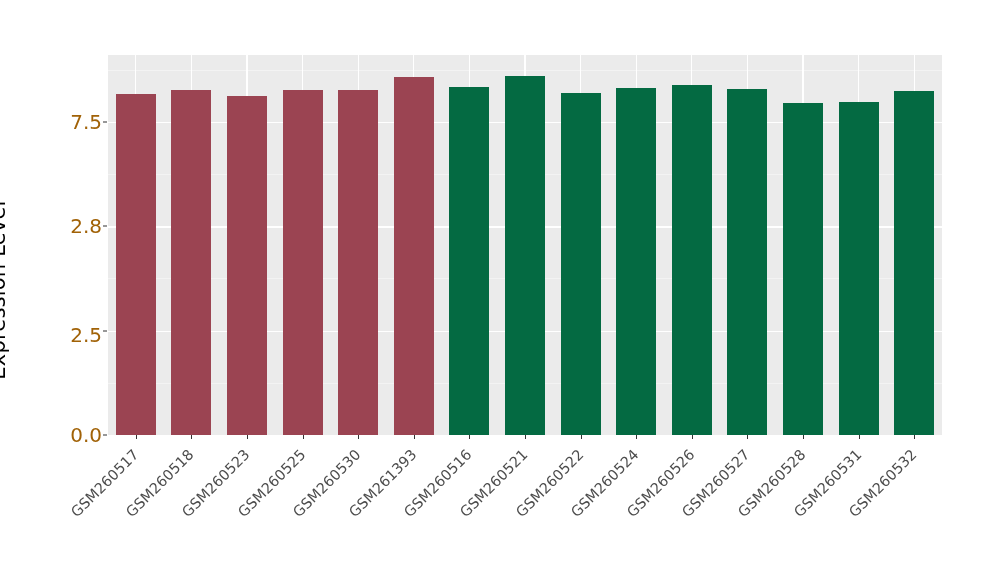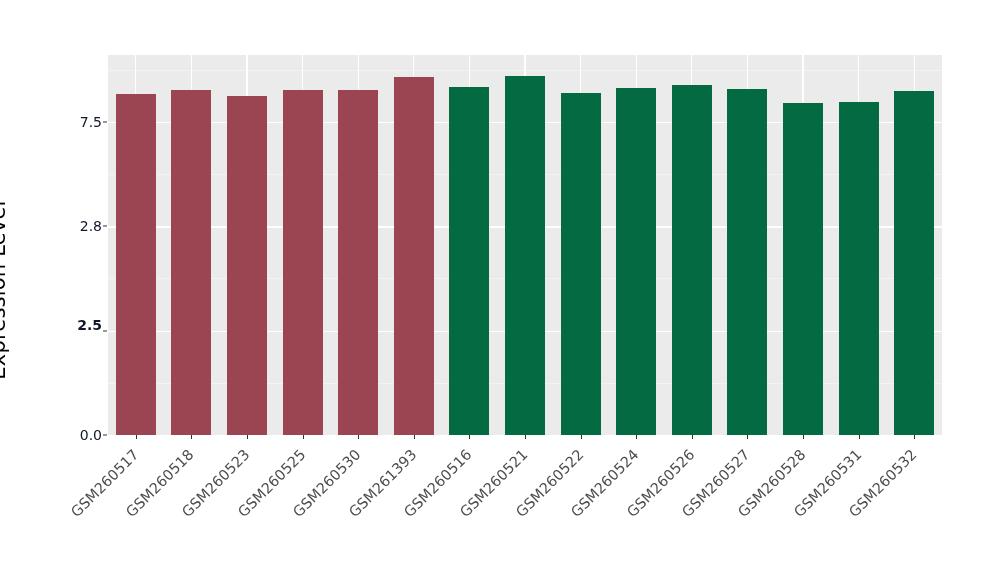--- a/index.html
+++ b/index.html
@@ -42,22 +42,22 @@
   .y-axis-title-inner {
     transform: translateY(-22px);
   }
 
   
   .y-tick-label {
     position: absolute;
     right: 0;
     width: 46px;
     text-align: right;
-    font-size: 14px;
-    color: #0f172a;
+    font-size: 20px;
+    color: #a16207;
     transform: translateY(-50%);
     white-space: nowrap;
   }
   .y-tick-mark {
     position: absolute;
     width: 4px;
     height: 1px;
     background: #333333;
     transform: translateY(-50%);
   }
@@ -149,21 +149,21 @@
 <body>
 
 <div id="chart-root">
 
   <div class="y-axis-title">
     <span class="y-axis-title-inner">Expression Level</span>
   </div>
 
   <div id="y-axis-labels">
       <div class="y-tick-label" style="top: 435px;">0.0</div>
-      <div class="y-tick-label" style="top: 325px; font-weight: bold;">2.5</div>
+      <div class="y-tick-label" style="top: 335px;">2.5</div>
       <div class="y-tick-label" style="top: 226.209px;">2.8</div>
       <div class="y-tick-label" style="top: 121.813px;">7.5</div>
     </div>
   <div id="y-axis-ticks">
       <div class="y-tick-mark" style="top: 435px; left: 0px;"></div>
       <div class="y-tick-mark" style="top: 330.604px; left: 0px;"></div>
       <div class="y-tick-mark" style="top: 226.209px; left: 0px;"></div>
       <div class="y-tick-mark" style="top: 121.813px; left: 0px;"></div>
     </div>
 

